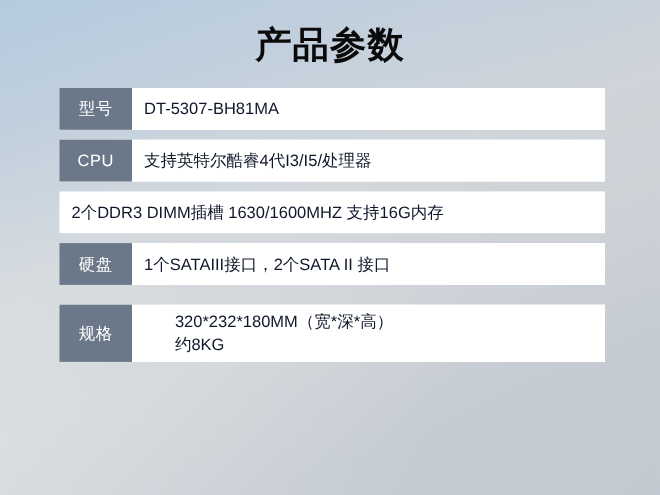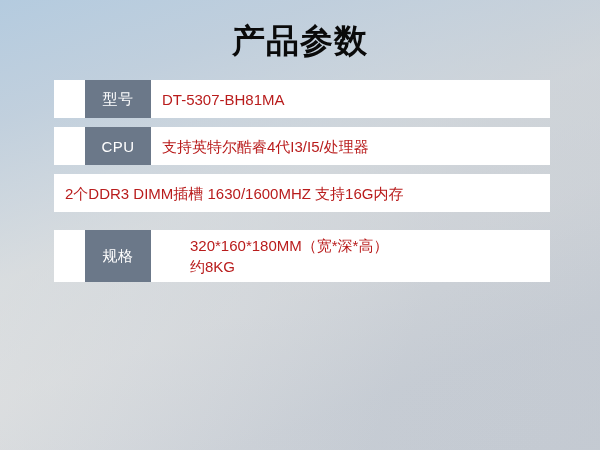--- a/index.html
+++ b/index.html
@@ -69,27 +69,26 @@
     flex: 0 0 66px;
     width: 66px;
     background: #6b7889;
     color: #ffffff;
     font-size: 15px;
     display: flex;
     align-items: center;
     justify-content: center;
     letter-spacing: 0.5px;
     box-sizing: border-box;
-    margin-left: 31px;
   }
 
   .spec-value {
     flex: 1 1 auto;
     background: #ffffff;
-    color: #b91c1c;
+    color: #0f172a;
     font-size: 15px;
     display: flex;
     flex-direction: column;
     justify-content: center;
     padding: 0 0 0 11px;
     box-sizing: border-box;
     min-height: 38px;
   }
   .spec-value .line {
     line-height: 21px;
@@ -121,27 +120,33 @@
         <div class="line">支持英特尔酷睿4代I3/I5/处理器</div>
       </div>
     </div>
 
     <div class="spec-row">
       <div class="spec-value h38">
         <div class="line">2个DDR3 DIMM插槽 1630/1600MHZ 支持16G内存</div>
       </div>
     </div>
 
+    <div class="spec-row">
+      <div class="spec-label h38">硬盘</div>
+      <div class="spec-value h38">
+        <div class="line">1个SATAIII接口，2个SATA II 接口</div>
+      </div>
+    </div>
 
 
     <div class="spec-row">
     </div>
 
     <div class="spec-row tall">
       <div class="spec-label h52">规格</div>
       <div class="spec-value h52">
-        <div class="line">320*160*180MM（宽*深*高）</div>
+        <div class="line">320*232*180MM（宽*深*高）</div>
         <div class="line">约8KG</div>
       </div>
     </div>
 
   </div>
 </div>
 
 </body></html>

